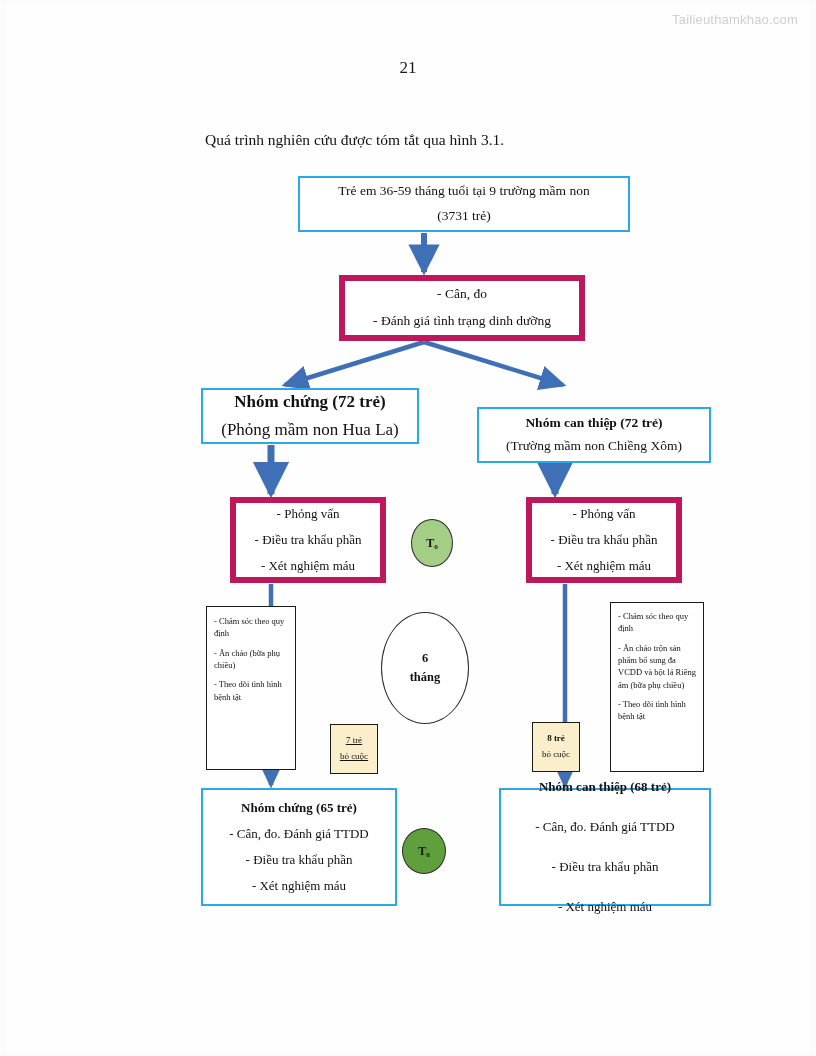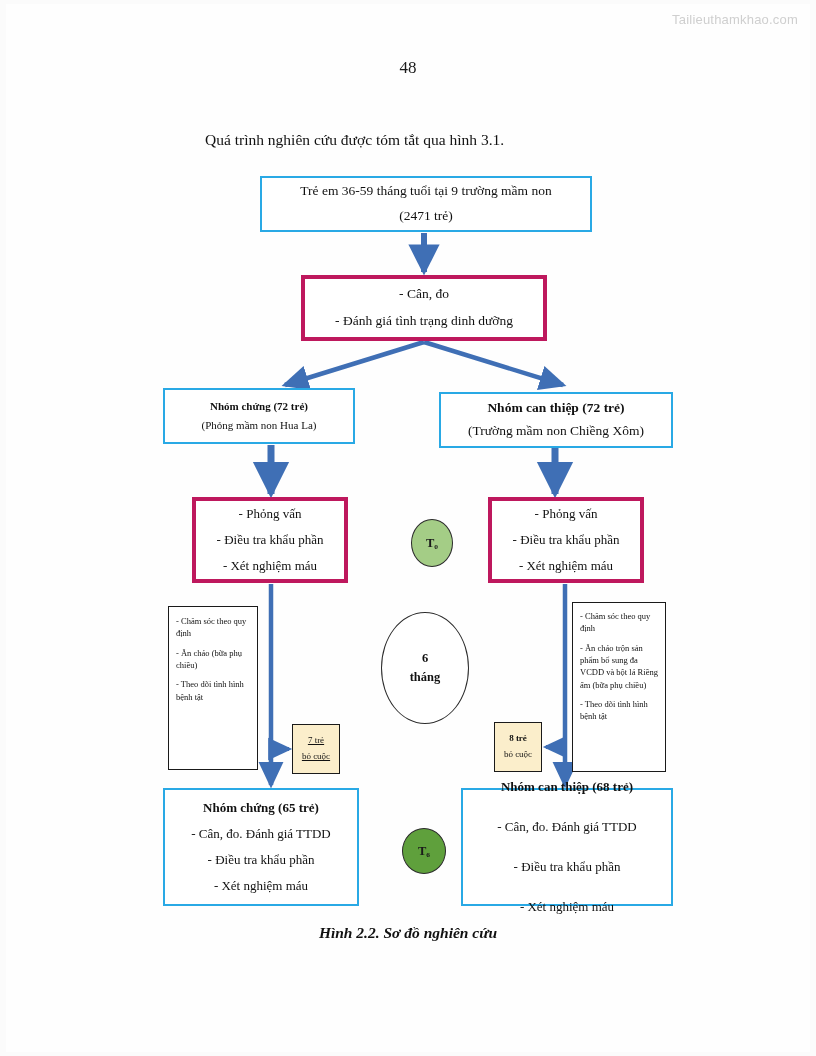--- a/index.html
+++ b/index.html
@@ -75,38 +75,39 @@
   .box {
     position: absolute;
     box-sizing: border-box;
     background: #ffffff;
     display: flex;
     flex-direction: column;
     align-items: center;
     justify-content: center;
     text-align: center;
     line-height: 1.55;
+    margin-left: 38px;
   }
   .box.blue   { border: 2px solid #29a9e5; }
-  .box.orange { border: 4px solid #be185d; }
+  .box.orange { border: 6px solid #be185d; }
   .box.black  { border: 1.5px solid #1a1a1a; }
   .box.cream  { border: 1.5px solid #1a1a1a; background: #fbeecb; }
 
   .box .ln { display: block; white-space: nowrap; }
   .box .ln.bold { font-weight: bold; }
 
   
   #box-population { left: 260px; top: 176px; width: 332px; height: 56px; font-size: 13.5px; }
   #box-population .ln { margin: 2px 0; }
 
   #box-measure { left: 301px; top: 275px; width: 246px; height: 66px; font-size: 13.5px; }
   #box-measure .ln { margin: 3px 0; }
 
-  #box-control-group { left: 163px; top: 388px; width: 192px; height: 56px; font-size: 11px; }
-  #box-intervention-group { left: 439px; top: 392px; width: 234px; height: 56px; font-size: 13.5px; }
+  #box-control-group { left: 163px; top: 388px; width: 218px; height: 56px; font-size: 17px; }
+  #box-intervention-group { left: 439px; top: 407px; width: 234px; height: 56px; font-size: 13.5px; }
   #box-control-group .ln, #box-intervention-group .ln { margin: 1px 0; }
 
   #box-control-t0 { left: 192px; top: 497px; width: 156px; height: 86px; font-size: 13px; }
   #box-intervention-t0 { left: 488px; top: 497px; width: 156px; height: 86px; font-size: 13px; }
   #box-control-t0 .ln, #box-intervention-t0 .ln { margin: 3px 0; }
 
   #box-control-care { left: 168px; top: 606px; width: 90px; height: 164px;
                       font-size: 8.5px; align-items: flex-start; justify-content: flex-start;
                       padding: 8px 7px; text-align: left; line-height: 1.45; }
   #box-intervention-care { left: 572px; top: 602px; width: 94px; height: 170px;
@@ -164,21 +165,21 @@
     pointer-events: none;
   }
 </style>
 </head>
 <body>
 
 <div class="page">
   <div class="paper-inner"></div>
 
   <div class="watermark">Tailieuthamkhao.com</div>
-  <div class="page-number">48</div>
+  <div class="page-number">21</div>
   <div class="intro-line">Quá trình nghiên cứu được tóm tắt qua hình 3.1.</div>
 
   <svg class="svg-layer" viewBox="0 0 816 1056">
     <defs>
       <marker id="arrowBlue" markerWidth="6" markerHeight="6" refX="4.6" refY="3" orient="auto" markerUnits="strokeWidth">
         <path d="M0,0.4 L5.2,3 L0,5.6 z" fill="#3f6fb5"></path>
       </marker>
       <marker id="arrowBlueSm" markerWidth="7" markerHeight="7" refX="5.2" refY="3.5" orient="auto" markerUnits="strokeWidth">
         <path d="M0,0.7 L6,3.5 L0,6.3 z" fill="#3f6fb5"></path>
       </marker>
@@ -198,21 +199,21 @@
 
     <line x1="271" y1="749" x2="289" y2="749" stroke="#3f6fb5" stroke-width="4" marker-end="url(#arrowBlueSm)"></line>
 
     <line x1="565" y1="584" x2="565" y2="785" stroke="#3f6fb5" stroke-width="4.5" marker-end="url(#arrowBlueSm)"></line>
 
     <line x1="565" y1="747" x2="546" y2="747" stroke="#3f6fb5" stroke-width="4" marker-end="url(#arrowBlueSm)"></line>
   </svg>
 
   <div class="box blue" id="box-population">
     <span class="ln">Trẻ em 36-59 tháng tuổi tại 9 trường mầm non</span>
-    <span class="ln">(2471 trẻ)</span>
+    <span class="ln">(3731 trẻ)</span>
   </div>
 
   <div class="box orange" id="box-measure">
     <span class="ln">- Cân, đo</span>
     <span class="ln">- Đánh giá tình trạng dinh dưỡng</span>
   </div>
 
   <div class="box blue" id="box-control-group">
     <span class="ln bold">Nhóm chứng (72 trẻ)</span>
     <span class="ln">(Phỏng mầm non Hua La)</span>
@@ -272,14 +273,13 @@
   </div>
 
   <div class="circle" id="circle-t0">T₀</div>
   <div class="circle" id="circle-t6">T₆</div>
 
   <div id="oval-duration">
     <span>6</span>
     <span>tháng</span>
   </div>
 
-  <div class="figure-caption">Hình 2.2. Sơ đồ nghiên cứu</div>
 </div>
 
 </body></html>

